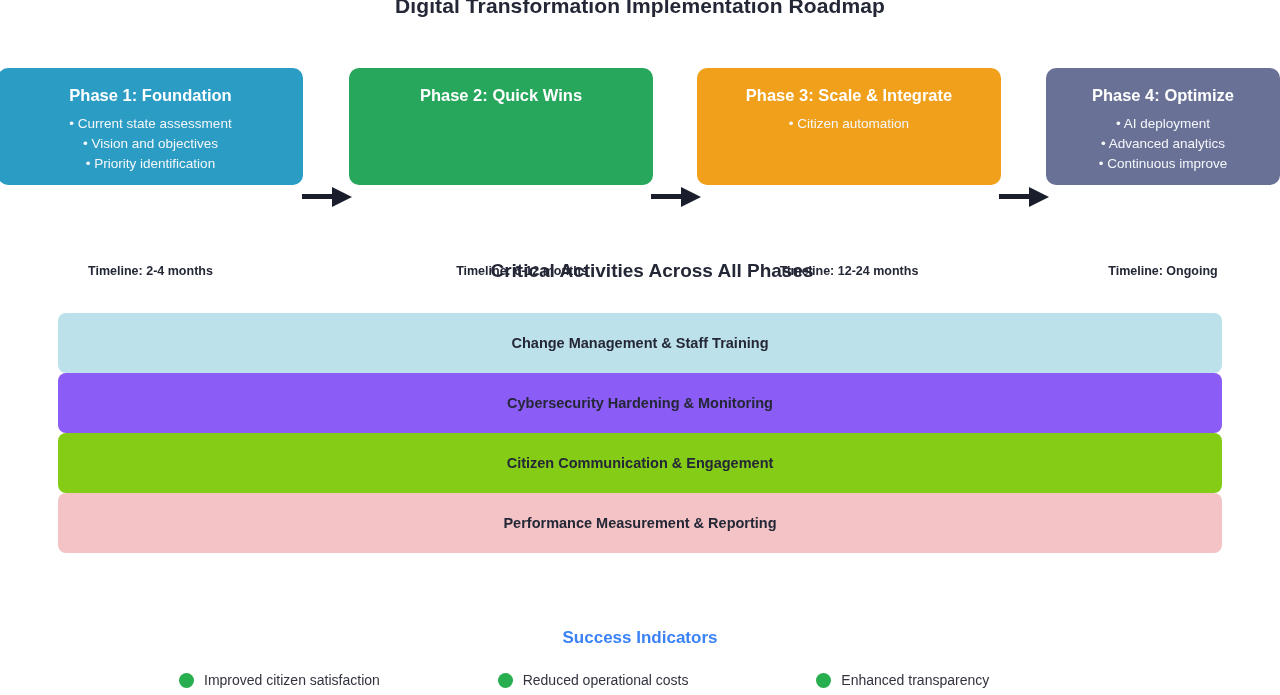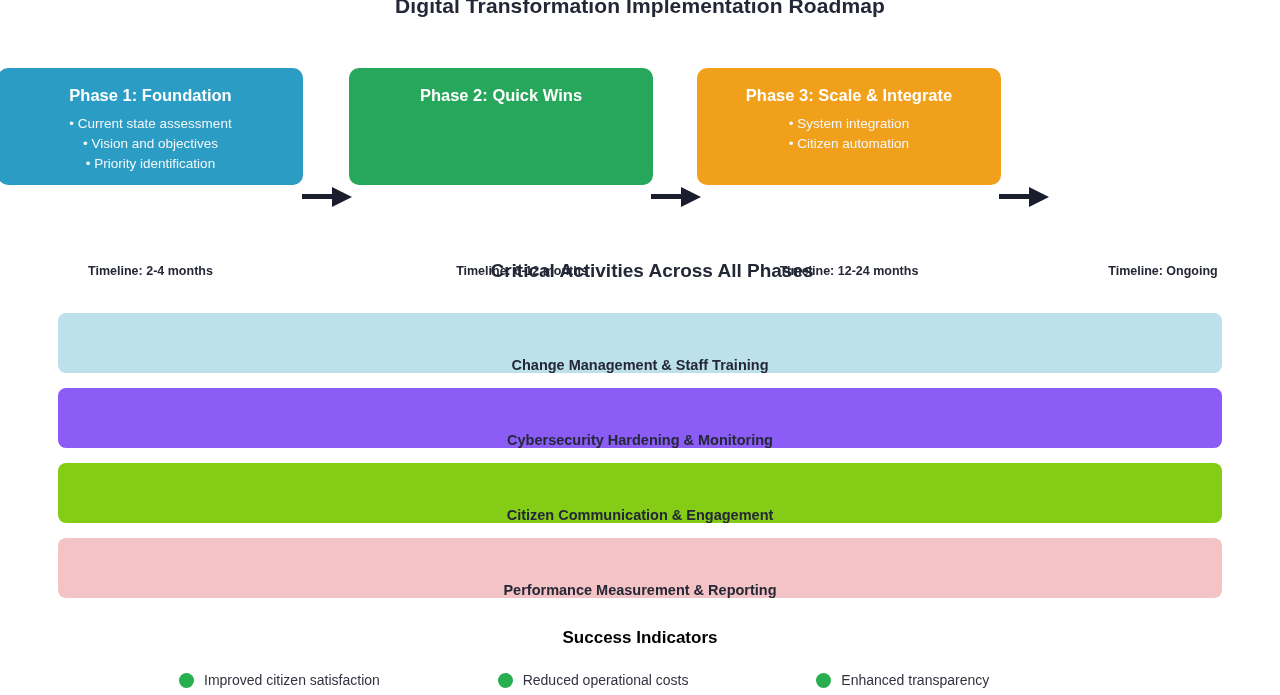--- a/index.html
+++ b/index.html
@@ -110,41 +110,40 @@
   }
   #activities-list {
     position: absolute;
     top: 313px;
     left: 58px;
     width: 1164px;
   }
   .activity-bar {
     height: 60px;
     border-radius: 8px;
-    margin-bottom: 15px;
     display: flex;
-    align-items: flex-end;
+    align-items: center;
     justify-content: center;
   }
   .activity-label {
     font-size: 14.5px;
     font-weight: bold;
     color: #242736;
   }
 
   
   #indicators-heading {
     position: absolute;
     top: 626px;
     left: 0;
     width: 1280px;
     text-align: center;
     font-size: 17px;
     font-weight: bold;
-    color: #000000;
+    color: #3b82f6;
     line-height: 24px;
   }
   #indicators-row {
     position: absolute;
     top: 672px;
     left: 162px;
     width: 956px;
     display: flex;
   }
   .indicator-item {
@@ -182,25 +181,32 @@
     </div>
   </div>
 
   <div class="phase-box" id="phase-box-1" style="background: rgb(38, 167, 91);">
     <div class="phase-title">Phase 2: Quick Wins</div>
   </div>
 
   <div class="phase-box" id="phase-box-2" style="background: rgb(240, 160, 27);">
     <div class="phase-title">Phase 3: Scale &amp; Integrate</div>
     <div class="phase-bullets">
-      <div class="phase-bullet">• System integration</div>
       <div class="phase-bullet">• Citizen automation</div>
     </div>
   </div>
 
+  <div class="phase-box" id="phase-box-3" style="background: rgb(106, 113, 150);">
+    <div class="phase-title">Phase 4: Optimize</div>
+    <div class="phase-bullets">
+      <div class="phase-bullet">• AI deployment</div>
+      <div class="phase-bullet">• Advanced analytics</div>
+      <div class="phase-bullet">• Continuous improve</div>
+    </div>
+  </div>
 
   <div class="phase-arrow" id="phase-arrow-0">
     <svg width="52" height="22" viewBox="0 0 52 22">
       <rect class="arrow-shaft" x="0" y="8" width="36" height="5" fill="#1a1d2b"></rect>
       <polygon class="arrow-head" points="30,1 50,11 30,21" fill="#1a1d2b"></polygon>
     </svg>
   </div>
   <div class="phase-arrow" id="phase-arrow-1">
     <svg width="52" height="22" viewBox="0 0 52 22">
       <rect class="arrow-shaft" x="0" y="8" width="36" height="5" fill="#1a1d2b"></rect>

